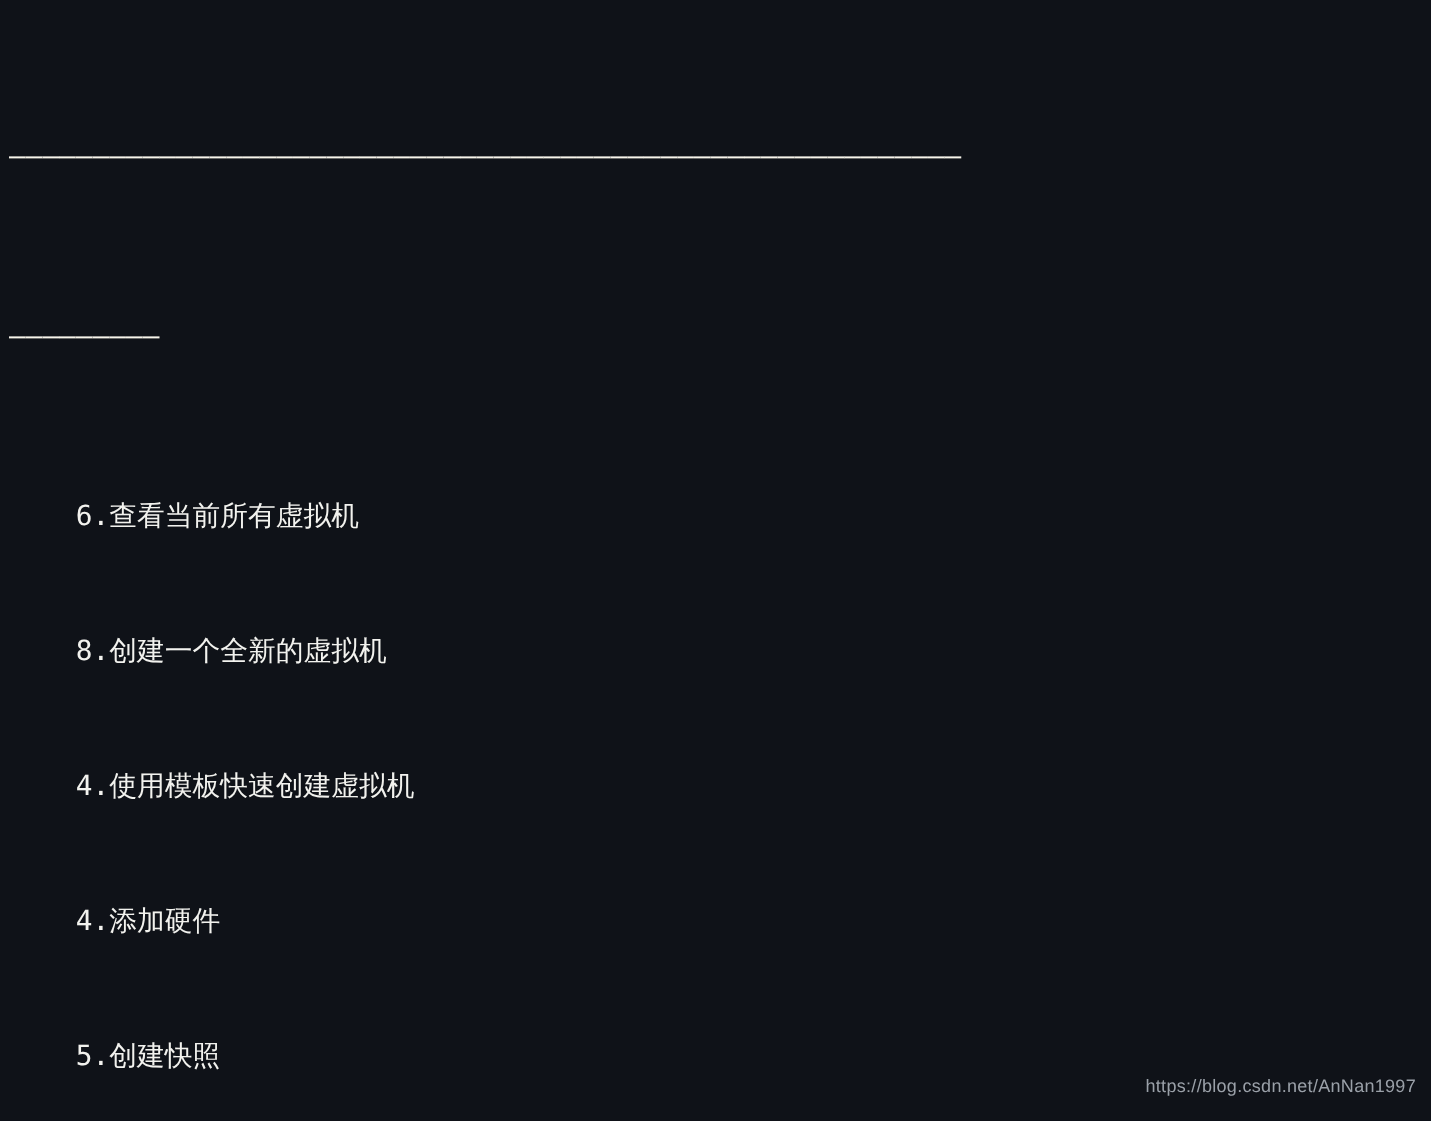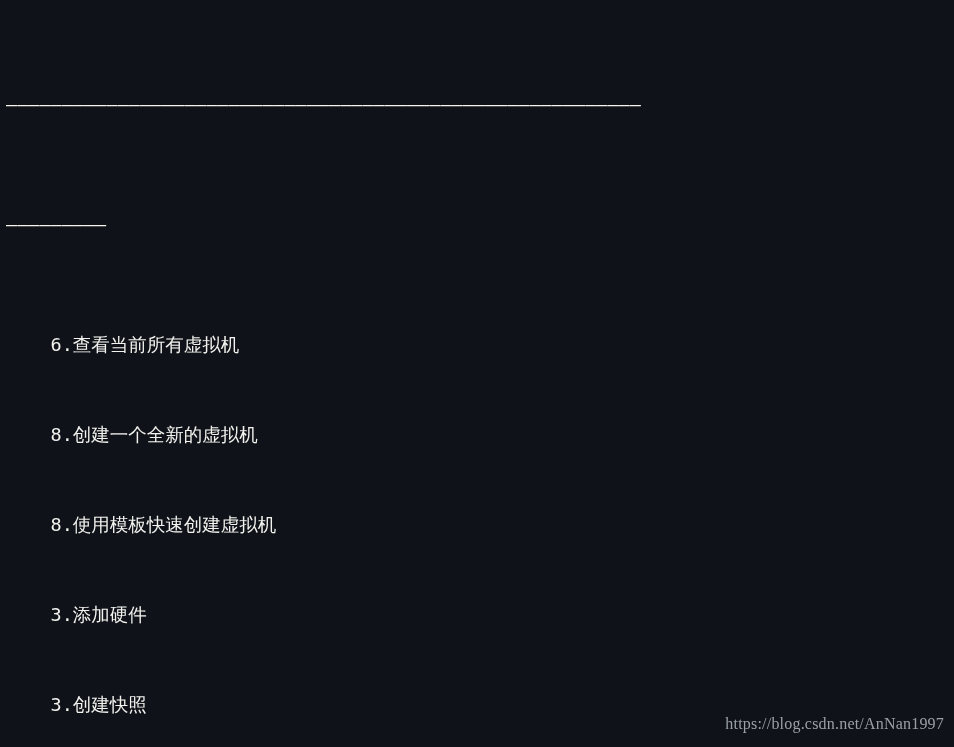--- a/index.html
+++ b/index.html
@@ -43,42 +43,42 @@
     overflow: hidden;
   }
   .menu-line {
     height: 30px;
     white-space: pre;
   }
   .watermark {
     position: absolute;
     right: 10px;
     bottom: 8px;
-    font-family: Liberation Serif, serif;
-    font-size: 16px;
+    font-family: Liberation Sans, sans-serif;
+    font-size: 12px;
     color: #9aa0a8;
     letter-spacing: 0.2px;
     white-space: pre;
   }
 </style>
 </head>
 <body>
 
 <div id="terminal">
   <div class="screen">
 
     <div class="rule rule-full">—————————————————————————————————————————————————————————</div>
 
     <div class="rule">—————————</div>
 
     <div class="menu-line">    6.查看当前所有虚拟机</div>
     <div class="menu-line">    8.创建一个全新的虚拟机</div>
-    <div class="menu-line">    8.使用模板快速创建虚拟机</div>
-    <div class="menu-line">    3.添加硬件</div>
-    <div class="menu-line">    3.创建快照</div>
+    <div class="menu-line">    4.使用模板快速创建虚拟机</div>
+    <div class="menu-line">    4.添加硬件</div>
+    <div class="menu-line">    5.创建快照</div>
     
     
 
     
 
     
 
     
     
     

